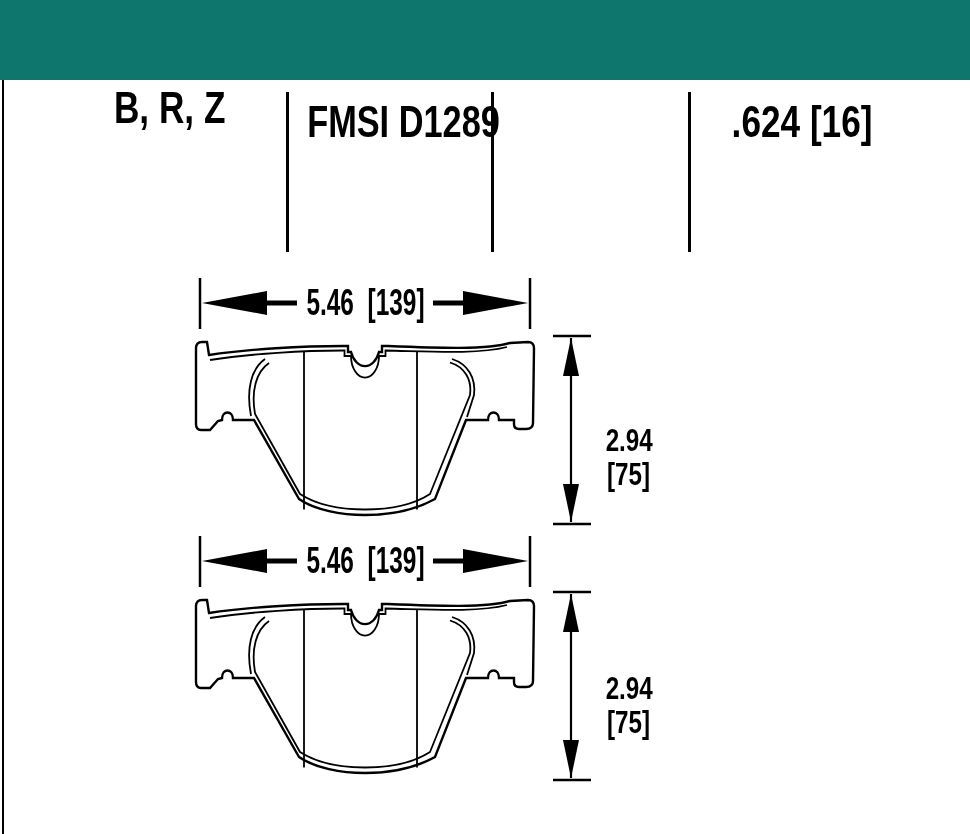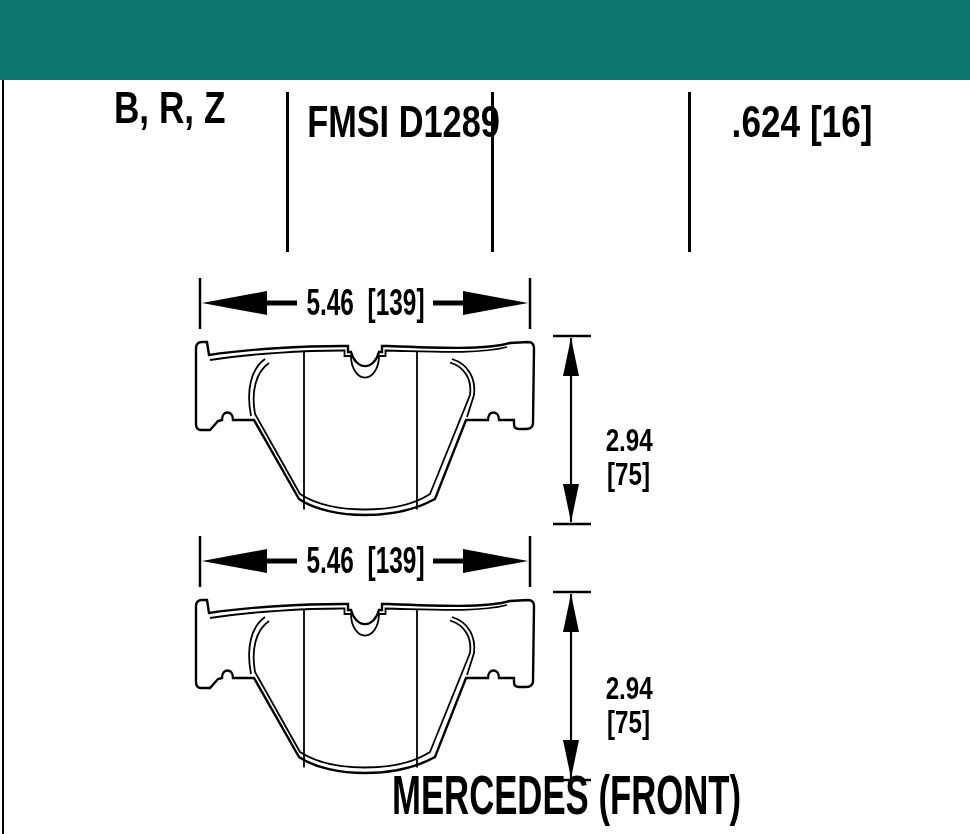--- a/index.html
+++ b/index.html
@@ -129,17 +129,14 @@
   </svg>
 
   <svg style="left:550px;top:586px;" width="44" height="200" viewBox="0 0 44 200">
     <use href="#vdim"></use>
   </svg>
   <div class="t hblock" style="left:596px;top:644px;width:66px;">
     <span style="--sx:.78">2.94</span><br>
     <span style="--sx:.78">[75]</span>
   </div>
 
-  <div class="t footer-label" style="left:285px;top:766px;width:400px;">
-    <span style="--sx:.62">MERCEDES (FRONT)</span>
-  </div>
 
 </div>
 
 </body></html>

